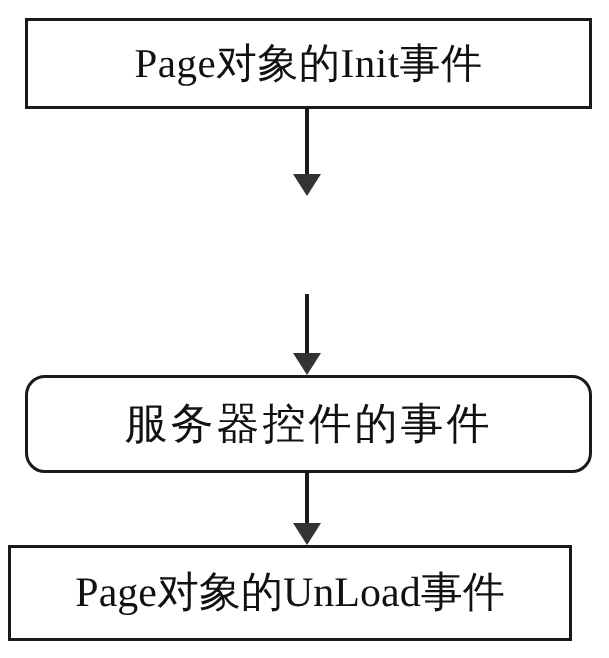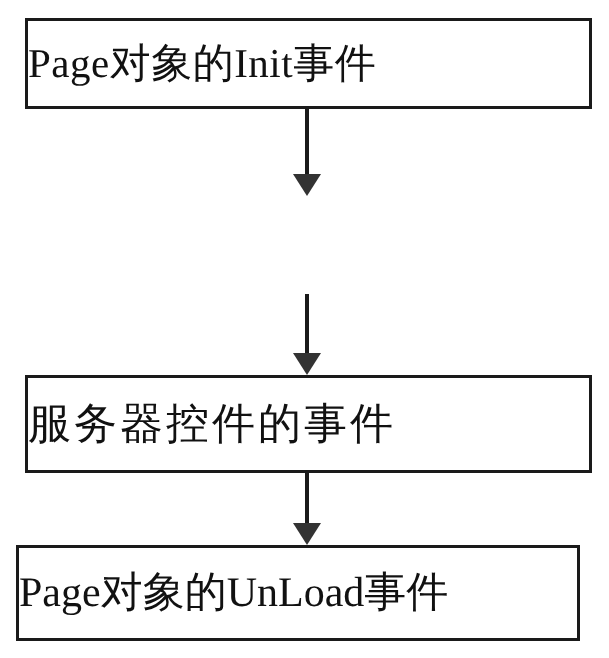--- a/index.html
+++ b/index.html
@@ -25,38 +25,39 @@
   }
 
   
   .node {
     position: absolute;
     box-sizing: border-box;
     background: #ffffff;
     border: 3px solid #1a1a1a;
     display: flex;
     align-items: center;
+    justify-content: center;
     overflow: hidden;
   }
 
   .node-label {
     font-family: "Liberation Serif", "DejaVu Serif", serif;
     color: #111111;
     white-space: nowrap;
     letter-spacing: 0.5px;
     line-height: 1;
     font-weight: 400;
     text-rendering: geometricPrecision;
   }
 
   
   #node-init    { left: 25px; top: 18px;  width: 567px; height: 91px; }
   #node-load    { left: 25px; top: 196px; width: 567px; height: 98px; }
-  #node-control { left: 25px; top: 375px; width: 567px; height: 98px; }
-  #node-unload  { left: 16px; top: 545px; width: 564px; height: 96px; }
+  #node-control { left: 25px; top: 375px; width: 567px; height: 98px; border-radius: 20px; }
+  #node-unload  { left: 8px; top: 545px; width: 564px; height: 96px; }
 
   #node-init    .node-label { font-size: 41px; }
   #node-load    .node-label { font-size: 41px; }
   #node-control .node-label { font-size: 43px; letter-spacing: 3px; }
   #node-unload  .node-label { font-size: 42px; letter-spacing: 0px; }
 
   
   .connector {
     position: absolute;
     left: 0;

